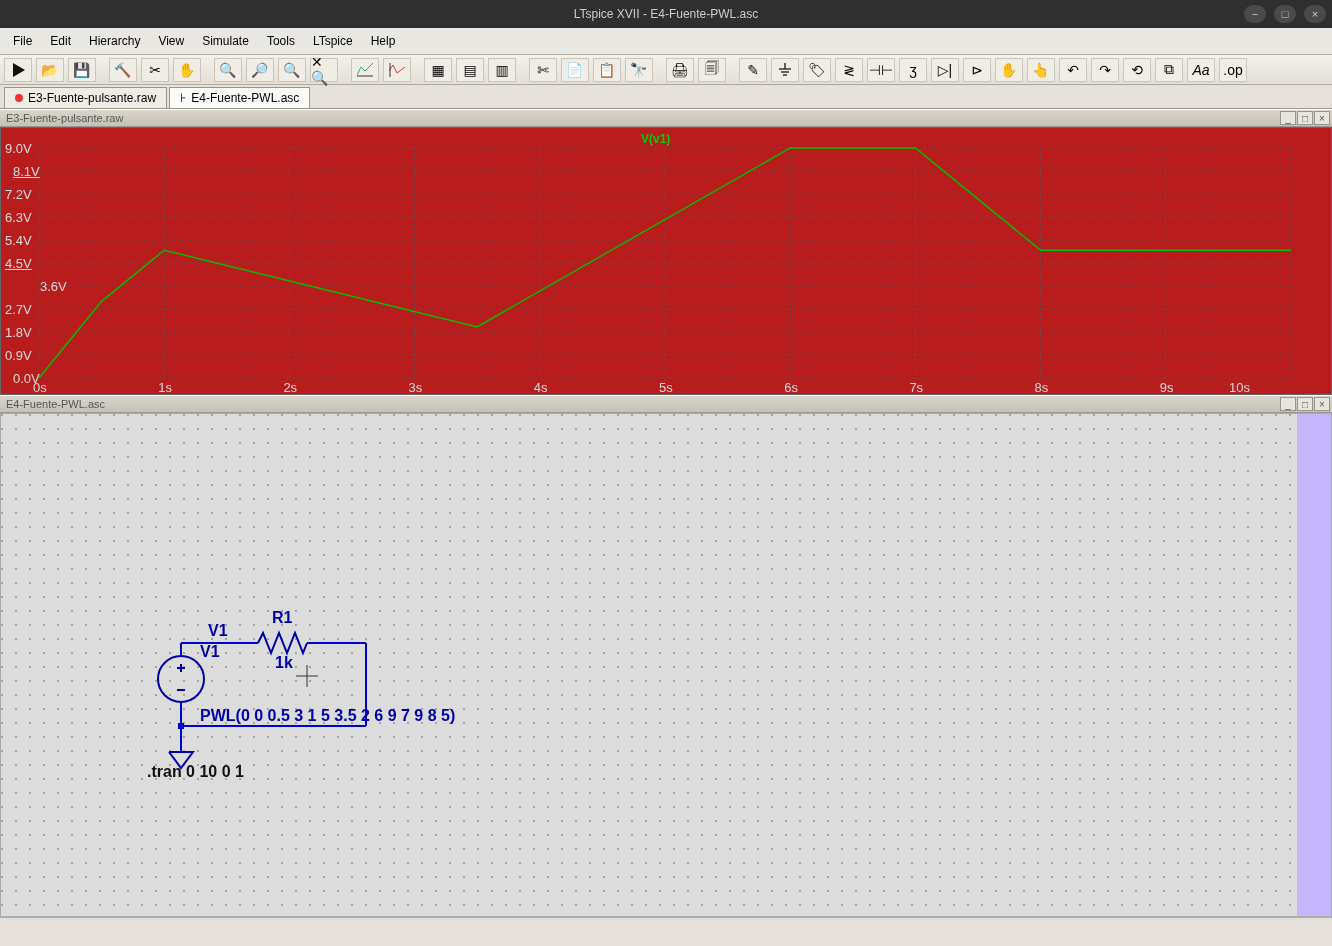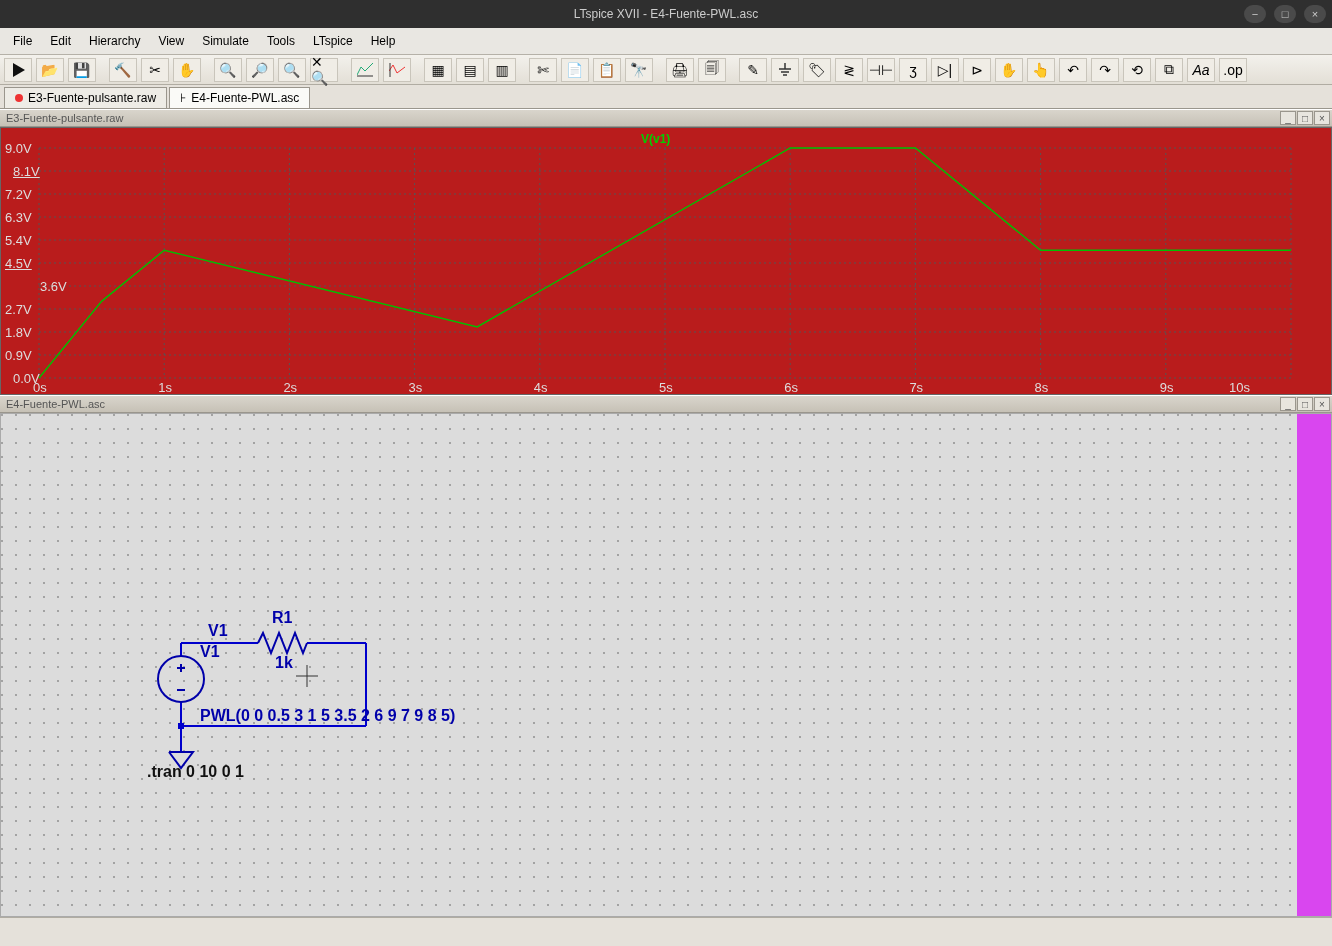--- a/index.html
+++ b/index.html
@@ -116,21 +116,21 @@
   align-items: center;
   justify-content: center;
 }
 .plot-area {
   background: #b91c1c;
   height: 268px;
   position: relative;
   border: 1px solid #666;
 }
 .schematic-area {
-  background: #d946ef;
+  background: #c4b5fd;
   height: 504px;
   position: relative;
   border: 1px solid #aaa;
   overflow: hidden;
 }
 .status-bar {
   background: #e5e1da;
   border-top: 1px solid #b0aca2;
   height: 22px;
 }

